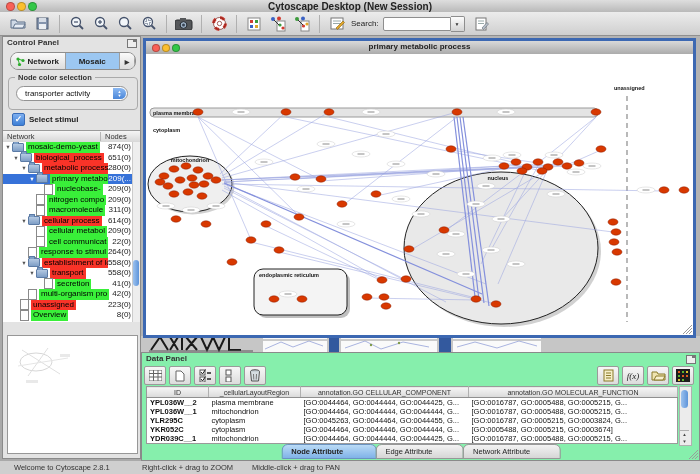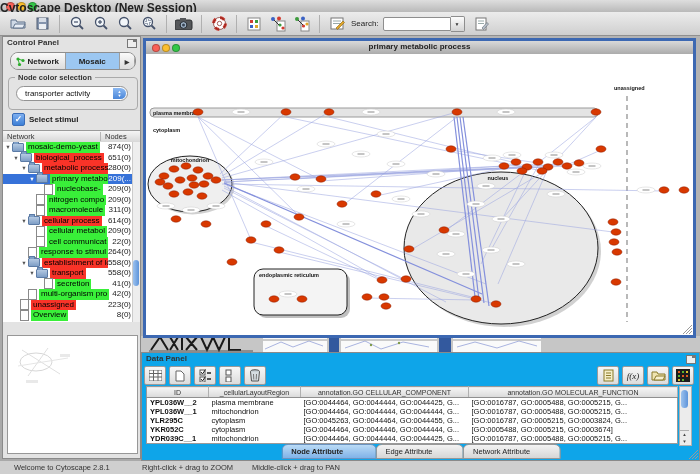--- a/index.html
+++ b/index.html
@@ -3,22 +3,22 @@
 <meta charset="utf-8">
 <style>
   html,body{margin:0;padding:0;}
   body{width:700px;height:474px;position:relative;overflow:hidden;
        font-family:"Liberation Sans",sans-serif;background:#a9a9a9;
        -webkit-font-smoothing:antialiased;}
   .abs{position:absolute;}
   
   #titlebar{left:0;top:0;width:700px;height:12px;
     background:linear-gradient(#dedede,#b9b9b9);border-bottom:1px solid #7d7d7d;}
-  #titlebar .title{position:absolute;left:0;right:0;top:1px;text-align:left;
-    font-size:12px;font-weight:bold;color:#222;}
+  #titlebar .title{position:absolute;left:0;right:0;top:1px;text-align:center;
+    font-size:10px;font-weight:bold;color:#222;}
   .tl{position:absolute;width:7px;height:7px;border-radius:50%;top:2px;
     border:0.5px solid rgba(0,0,0,.25);}
   .tl.r{background:#f96157;} .tl.y{background:#fbbf2e;} .tl.g{background:#34c748;}
   #titlebar .tl.r{left:6px;} #titlebar .tl.y{left:17px;} #titlebar .tl.g{left:28px;}
   
   #toolbar{left:0;top:12px;width:700px;height:24px;
     background:linear-gradient(#ececec,#cfcfcf);border-bottom:1px solid #909090;
     display:flex;align-items:center;padding-left:6px;box-sizing:border-box;}
   .tb-sep{width:1px;height:18px;background:#b0b0b0;margin:0 5px;}
   .icon-btn{width:22px;height:20px;display:inline-flex;align-items:center;
@@ -101,21 +101,21 @@
     border:3px solid #3c68b2;background:#fff;box-sizing:border-box;}
   #net-titlebar{height:13px;background:linear-gradient(#d9d9d9,#ababab);
     border-bottom:1px solid #8a8a8a;position:relative;}
   #net-titlebar .title{position:absolute;left:0;right:0;top:1px;text-align:center;
     font-size:8px;font-weight:bold;color:#222;}
   #net-titlebar .tl{width:6px;height:6px;top:3px;}
   #net-titlebar .tl.r{left:6px;} #net-titlebar .tl.y{left:16px;} #net-titlebar .tl.g{left:26px;}
   #net-canvas{position:absolute;left:0;top:13px;width:547px;height:281px;background:#fff;}
   .grip{position:absolute;right:1px;bottom:1px;width:9px;height:9px;}
   
-  #data-panel{left:141px;top:352px;width:559px;height:109px;background:#0ea5e9;
+  #data-panel{left:141px;top:352px;width:559px;height:109px;background:#86efac;
     border:1px solid #8a8a8a;box-sizing:border-box;}
   #dp-toolbar{position:absolute;left:2px;top:12px;width:553px;height:21px;
     display:flex;align-items:center;}
   .dp-btn{width:20px;height:17px;border:1px solid #9a9a9a;border-radius:2px;
     background:linear-gradient(#f7f7f7,#dcdcdc);display:inline-flex;align-items:center;
     justify-content:center;margin-right:3px;}
   .dp-right{margin-left:auto;display:flex;}
   .fx{font-family:"Liberation Serif",serif;font-style:italic;font-size:9px;color:#222;}
   #dp-table{position:absolute;left:4px;top:33px;width:532px;height:58px;background:#fff;
     border:1px solid #9a9a9a;font-size:7.5px;border-collapse:collapse;table-layout:fixed;}

